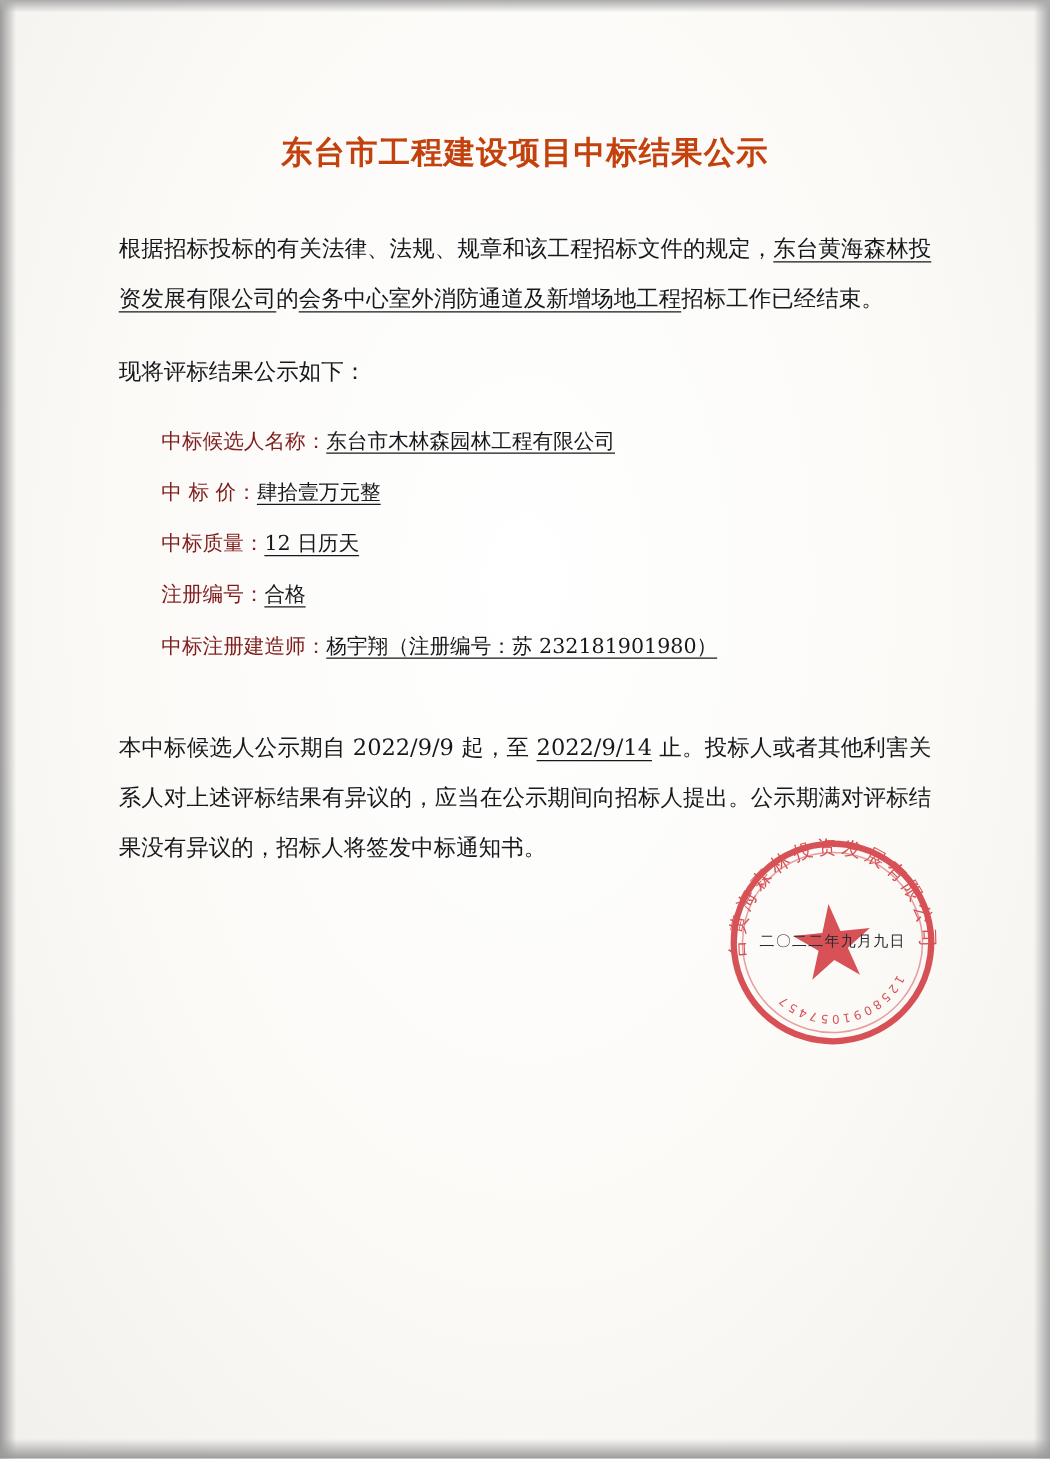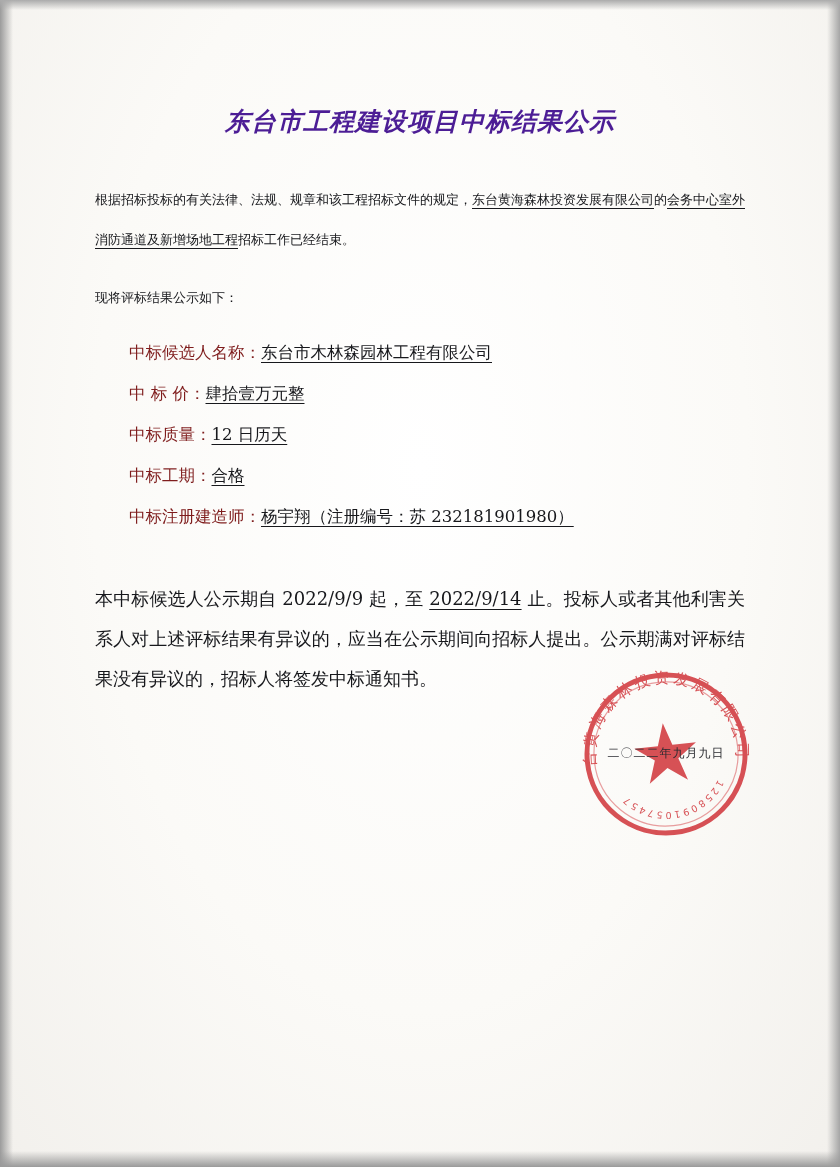--- a/index.html
+++ b/index.html
@@ -28,28 +28,27 @@
     position: absolute;
     left: 0; top: 0; right: 0; bottom: 0;
     padding: 0 95px;
     box-sizing: border-box;
   }
   .doc-title {
     text-align: center;
     font-size: 25px;
     font-weight: bold;
     letter-spacing: 1px;
-    color: #4c1d95;
+    color: #c2410c;
     margin-top: 105px;
     font-family: "DejaVu Sans", "Liberation Sans", sans-serif;
-    font-style: italic;
   }
   .body-block {
     margin-top: 42px;
-    font-size: 13px;
+    font-size: 18px;
     line-height: 40px;
     color: #17181c;
     text-align: justify;
   }
   .indent {
     text-indent: 34px;
   }
   .u {
     text-decoration: underline;
     text-underline-offset: 4px;
@@ -146,21 +145,21 @@
       <div class="field-row">
         <span class="field-label">中标候选人名称：</span><span class="field-value">东台市木林森园林工程有限公司</span>
       </div>
       <div class="field-row">
         <span class="field-label">中 标 价：</span><span class="field-value">肆拾壹万元整</span>
       </div>
       <div class="field-row">
         <span class="field-label">中标质量：</span><span class="field-value">12 日历天</span>
       </div>
       <div class="field-row">
-        <span class="field-label">中标工期：</span><span class="field-value">合格</span>
+        <span class="field-label">注册编号：</span><span class="field-value">合格</span>
       </div>
       <div class="field-row">
         <span class="field-label">中标注册建造师：</span><span class="field-value">杨宇翔（注册编号：苏 232181901980）</span>
       </div>
     </div>
 
     <div class="notice">
       <span class="indent">本中标候选人公示期自 2022/9/9 起，至 </span><span class="u">2022/9/14</span><span> 止。投标人或者其他利害关系人对上述评标结果有异议的，应当在公示期间向招标人提出。公示期满对评标结果没有异议的，招标人将签发中标通知书。</span>
     </div>
 

